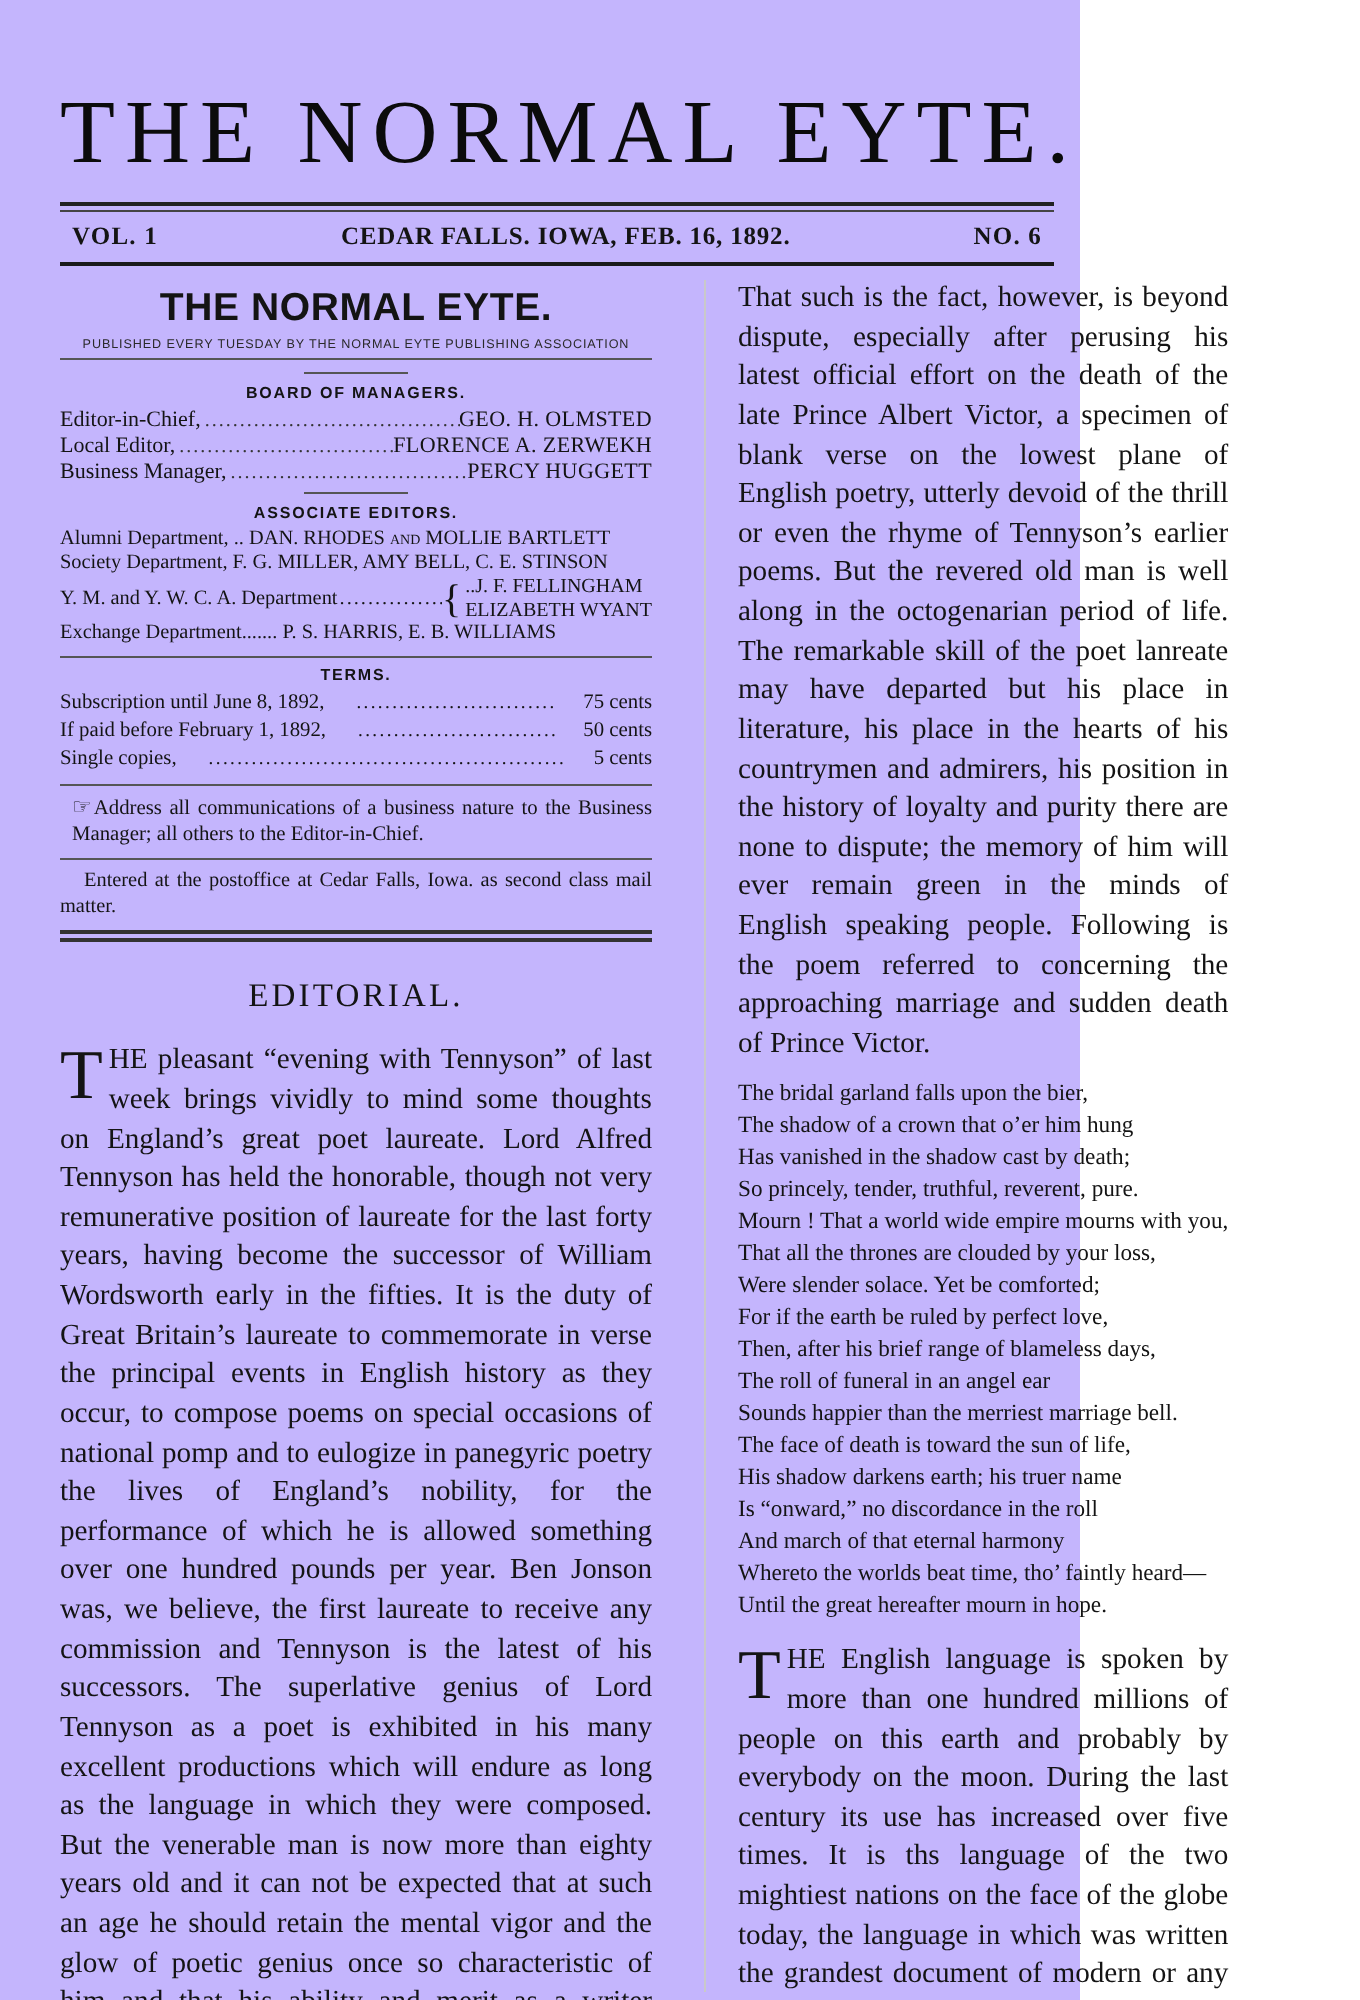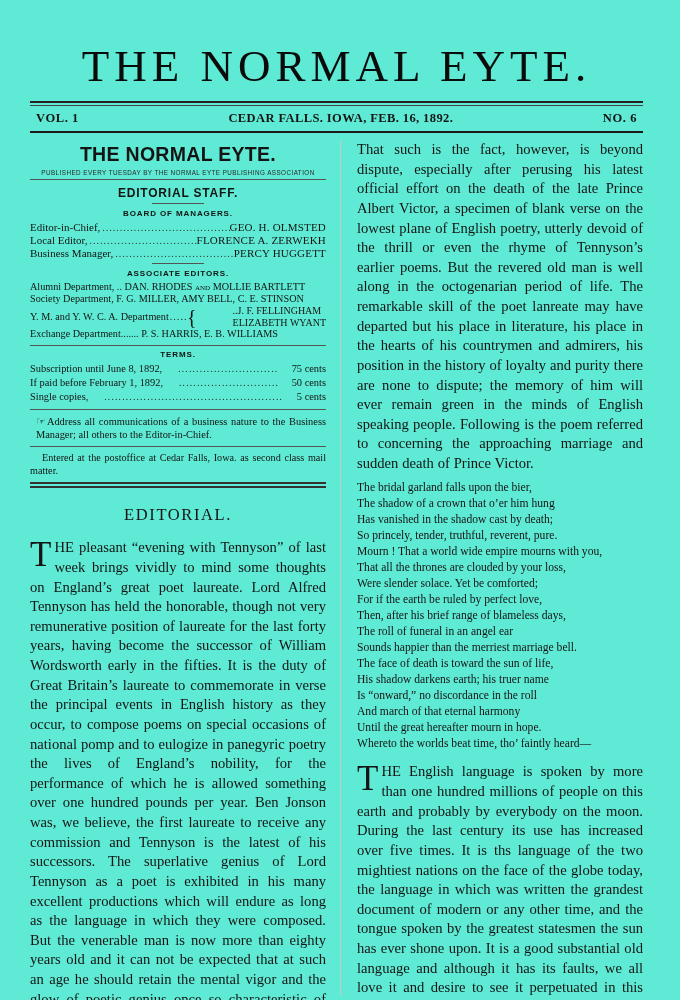--- a/index.html
+++ b/index.html
@@ -11,25 +11,25 @@
   body {
     width: 680px;
     height: 1000px;
     overflow: hidden;
     font-family: "Liberation Serif", serif;
     color: #141414;
     -webkit-font-smoothing: antialiased;
   }
   .page {
     position: relative;
-    width: 680px;
+    width: 540px;
     height: 1000px;
     box-sizing: border-box;
-    padding: 44px 37px 12px 30px;
-    background: #5eead4;
+    padding: 44px 13px 12px 30px;
+    background: #c4b5fd;
   }
 
   
   .masthead-title {
     text-align: center;
     font-family: "Liberation Serif", serif;
     font-size: 45px;
     letter-spacing: 5px;
     font-weight: normal;
     line-height: 1;
@@ -65,21 +65,21 @@
   .columns {
     display: flex;
     gap: 0;
     height: 856px;
   }
   .col {
     width: 305px;
     box-sizing: border-box;
   }
   .col-left { padding-right: 9px; }
-  .col-right { padding-left: 16px; border-left: 1px solid #c9c9c9; margin-left: 5px; }
+  .col-right { padding-left: 16px; border-left: 1px solid #c9c9c9; margin-left: 17px; }
 
   
   .flag-title {
     text-align: center;
     font-family: "Liberation Sans", sans-serif;
     font-size: 19.5px;
     font-weight: bold;
     letter-spacing: 0.3px;
     margin: 3px 0 3px 0;
   }
@@ -154,21 +154,21 @@
   .assoc-brace .lbl { flex: 0 0 auto; }
   .assoc-brace .dots { flex: 1 1 auto; overflow: hidden; letter-spacing: 1px; padding: 0 1px; }
   .assoc-brace .brace {
     flex: 0 0 auto;
     font-size: 20px;
     line-height: 0.8;
     padding: 0 2px 0 0;
     font-family: "Liberation Serif", serif;
   }
   .assoc-brace .pair { flex: 0 0 auto; display: flex; flex-direction: column; }
-  .assoc-brace .pair span { font-variant: small-caps; font-size: 10px; line-height: 1.12; margin-left: 34px; }
+  .assoc-brace .pair span { font-variant: small-caps; font-size: 10px; line-height: 1.12; }
   .box-rule { border-top: 1px solid #555; margin: 5px 0 4px 0; }
   .terms-line {
     font-family: "Liberation Serif", serif;
     font-size: 10.4px;
     line-height: 1.25;
     white-space: nowrap;
     overflow: hidden;
     display: flex;
     align-items: baseline;
     gap: 14px;
@@ -249,21 +249,20 @@
   </div>
   <div class="rule-thick"></div>
 
   <div class="columns">
 
     <div class="col col-left">
 
       <div class="flag-title">THE NORMAL EYTE.</div>
       <div class="flag-sub">PUBLISHED EVERY TUESDAY BY THE NORMAL EYTE PUBLISHING ASSOCIATION</div>
 
-      <div class="sect-head">EDITORIAL STAFF.</div>
       <div class="short-rule"></div>
 
       <div class="sect-head small">BOARD OF MANAGERS.</div>
 
       <div class="staff-line">
         <span class="role">Editor-in-Chief,</span>
         <span class="dots">..............................................................................................</span>
         <span class="who">GEO. H. OLMSTED</span>
       </div>
       <div class="staff-line">
@@ -349,21 +348,21 @@
         <div>That all the thrones are clouded by your loss,</div>
         <div>Were slender solace.  Yet be comforted;</div>
         <div>For if the earth be ruled by perfect love,</div>
         <div>Then, after his brief range of blameless days,</div>
         <div>The roll of funeral in an angel ear</div>
         <div>Sounds happier than the merriest marriage bell.</div>
         <div>The face of death is toward the sun of life,</div>
         <div>His shadow darkens earth; his truer name</div>
         <div>Is “onward,” no discordance in the roll</div>
         <div>And march of that eternal harmony</div>
+        <div>Whereto the worlds beat time, tho’ faintly heard—</div>
         <div>Until the great hereafter mourn in hope.</div>
-        <div>Whereto the worlds beat time, tho’ faintly heard—</div>
       </div>
 
       <p class="body first"><span class="dropcap">T</span><span>HE English language is spoken by more than one hundred millions of people on this earth and probably by everybody on the moon.   During the last century its use has increased over five times. It is ths language of the two mightiest nations on the face of the globe today, the language in which was written the grandest document of modern or any other time, and the tongue spoken by the greatest statesmen the sun has ever shone upon.   It is a good substantial old language and although it has its faults, we all love it and desire to see it perpetuated in this country’s history. Not long ago a bill was introduced in our</span></p>
 
     </div>
   </div>
 </div>
 
 </body></html>

